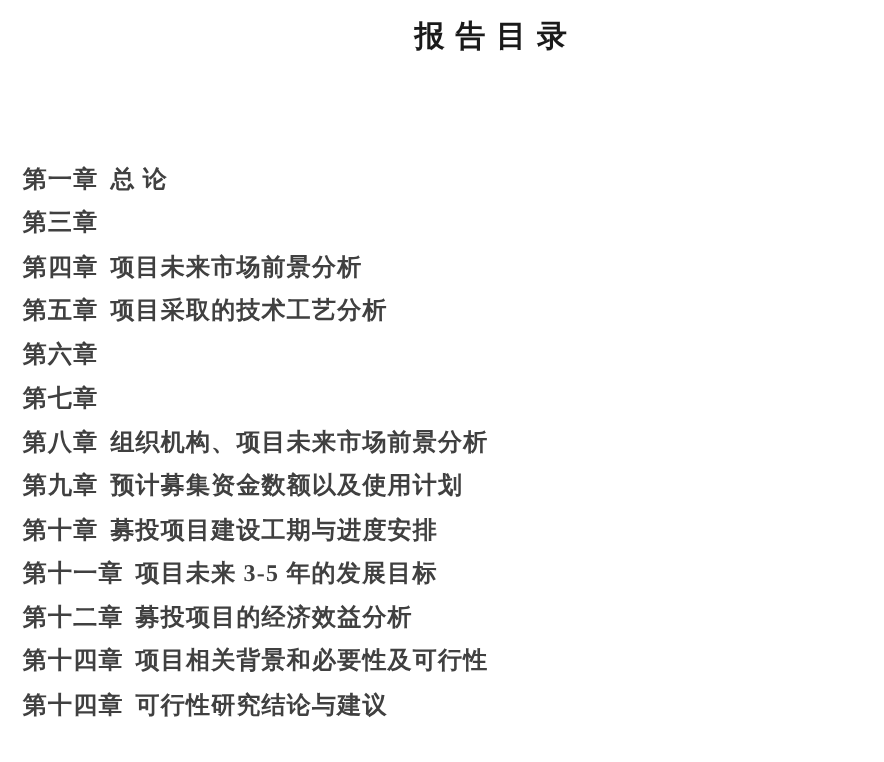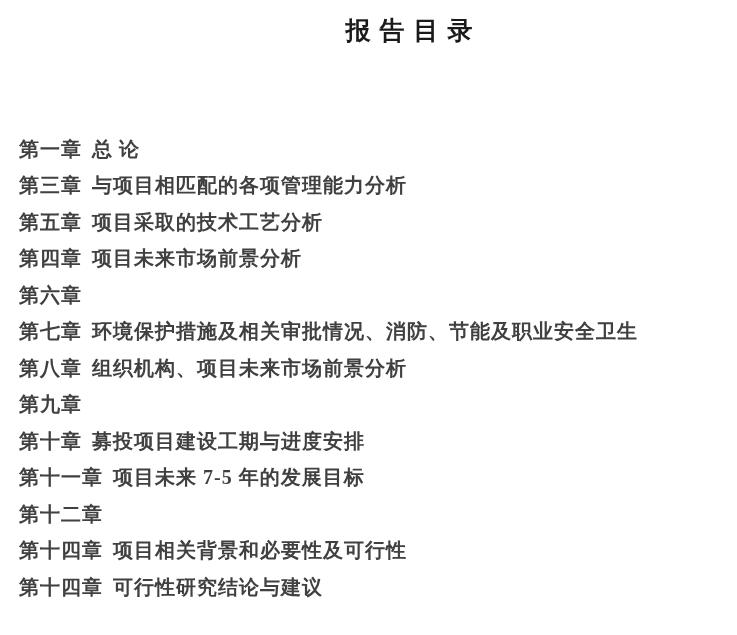--- a/index.html
+++ b/index.html
@@ -59,54 +59,54 @@
 
   <h1 class="doc-title">报告目录</h1>
 
   <div class="toc">
     <div class="toc-row">
       <span class="chap">第一章</span>
       <span class="chap-title">总 论</span>
     </div>
     <div class="toc-row">
       <span class="chap">第三章</span>
-      <span class="chap-title">与项目相匹配的各项管理能力分析</span>
+    </div>
+    <div class="toc-row">
+      <span class="chap">第四章</span>
+      <span class="chap-title">项目未来市场前景分析</span>
     </div>
     <div class="toc-row">
       <span class="chap">第五章</span>
       <span class="chap-title">项目采取的技术工艺分析</span>
     </div>
     <div class="toc-row">
-      <span class="chap">第四章</span>
-      <span class="chap-title">项目未来市场前景分析</span>
-    </div>
-    <div class="toc-row">
       <span class="chap">第六章</span>
     </div>
     <div class="toc-row">
       <span class="chap">第七章</span>
-      <span class="chap-title">环境保护措施及相关审批情况、消防、节能及职业安全卫生</span>
     </div>
     <div class="toc-row">
       <span class="chap">第八章</span>
       <span class="chap-title">组织机构、项目未来市场前景分析</span>
     </div>
     <div class="toc-row">
       <span class="chap">第九章</span>
+      <span class="chap-title">预计募集资金数额以及使用计划</span>
     </div>
     <div class="toc-row">
       <span class="chap">第十章</span>
       <span class="chap-title">募投项目建设工期与进度安排</span>
     </div>
     <div class="toc-row">
       <span class="chap">第十一章</span>
-      <span class="chap-title">项目未来 7-5 年的发展目标</span>
+      <span class="chap-title">项目未来 3-5 年的发展目标</span>
     </div>
     <div class="toc-row">
       <span class="chap">第十二章</span>
+      <span class="chap-title">募投项目的经济效益分析</span>
     </div>
     <div class="toc-row">
       <span class="chap">第十四章</span>
       <span class="chap-title">项目相关背景和必要性及可行性</span>
     </div>
     <div class="toc-row">
       <span class="chap">第十四章</span>
       <span class="chap-title">可行性研究结论与建议</span>
     </div>
   </div>

